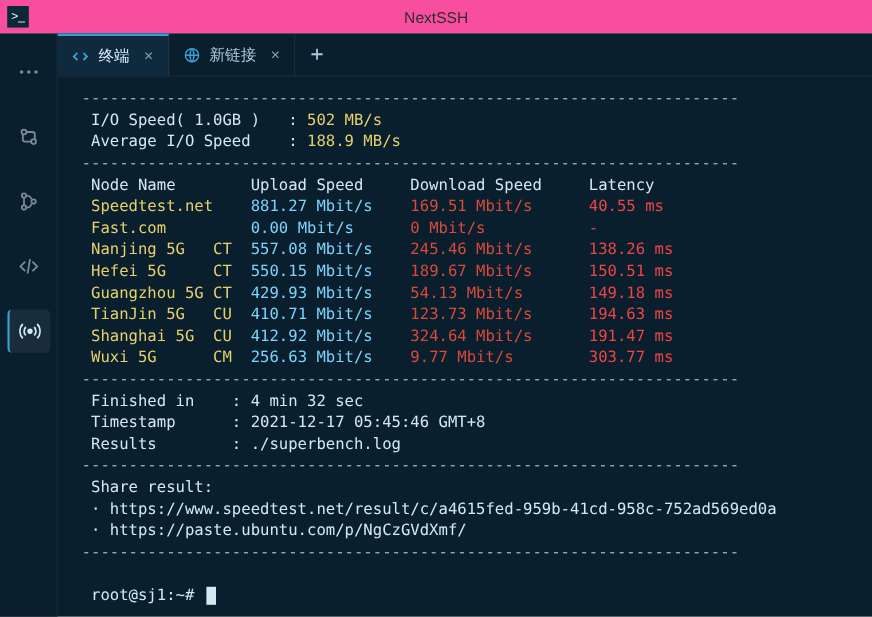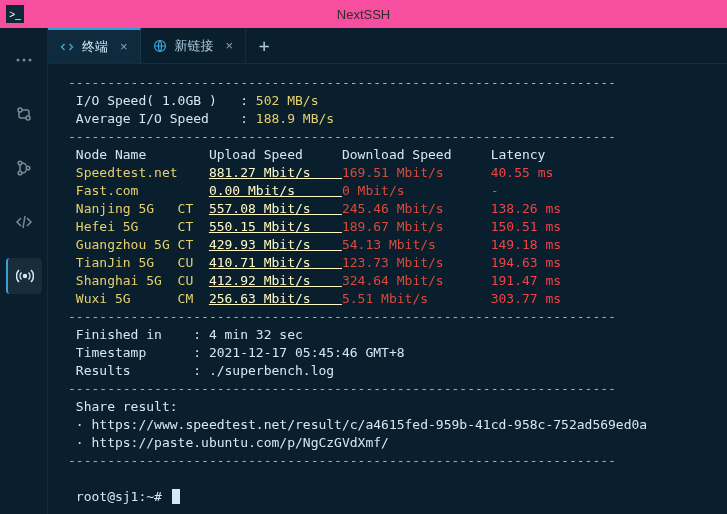--- a/index.html
+++ b/index.html
@@ -13,21 +13,21 @@
   .content { flex: 1; display: flex; flex-direction: column; }
   .tabs { height: 36px; display: flex; align-items: stretch; background: #0a1f2e; border-bottom: 1px solid rgba(255,255,255,0.06); }
   .tab { display: flex; align-items: center; padding: 0 12px; gap: 8px; color: #a8c7da; font-size: 13px; border-right: 1px solid rgba(255,255,255,0.06); cursor: pointer; font-family: -apple-system, "Segoe UI", sans-serif; }
   .tab.active { background: #0f2a3d; color: #d6eefc; border-top: 2px solid #2f9ed8; }
   .tab-icon { width: 14px; height: 14px; display: flex; align-items: center; justify-content: center; }
   .tab-close { margin-left: 4px; color: #8aa3b3; }
   .tab-add { width: 36px; display: flex; align-items: center; justify-content: center; color: #a8c7da; cursor: pointer; font-size: 18px; }
   .terminal { flex: 1; padding: 10px 20px 10px 20px; color: #d4e8f2; font-size: 13px; line-height: 18px; white-space: pre; overflow: hidden; }
   .dim { color: #9ab5c5; }
   .yellow { color: #e6d06c; margin-top: 40px; }
-  .green { color: #fef9c3; text-decoration: underline; }
+  .green { color: #7dd3fc; }
   .red { color: #d94a3a; }
   .cyan { color: #ef4444; }
   .cursor { display: inline-block; width: 8px; height: 15px; background: #d4e8f2; vertical-align: text-bottom; margin-left: 2px; }
   svg { display: block; }
 </style>
 </head>
 <body>
 
 <div class="titlebar">
   <div class="titlebar-icon">&gt;_</div>
@@ -100,21 +100,21 @@
 <span> Average I/O Speed    : </span><span class="yellow">188.9 MB/s</span>
 <span class="dim">----------------------------------------------------------------------</span>
 <span> Node Name        Upload Speed     Download Speed     Latency</span>
 <span class="yellow"> Speedtest.net    </span><span class="green">881.27 Mbit/s    </span><span class="red">169.51 Mbit/s      </span><span class="cyan">40.55 ms</span>
 <span class="yellow"> Fast.com         </span><span class="green">0.00 Mbit/s      </span><span class="red">0 Mbit/s           </span><span class="cyan">-</span>
 <span class="yellow"> Nanjing 5G   CT  </span><span class="green">557.08 Mbit/s    </span><span class="red">245.46 Mbit/s      </span><span class="cyan">138.26 ms</span>
 <span class="yellow"> Hefei 5G     CT  </span><span class="green">550.15 Mbit/s    </span><span class="red">189.67 Mbit/s      </span><span class="cyan">150.51 ms</span>
 <span class="yellow"> Guangzhou 5G CT  </span><span class="green">429.93 Mbit/s    </span><span class="red">54.13 Mbit/s       </span><span class="cyan">149.18 ms</span>
 <span class="yellow"> TianJin 5G   CU  </span><span class="green">410.71 Mbit/s    </span><span class="red">123.73 Mbit/s      </span><span class="cyan">194.63 ms</span>
 <span class="yellow"> Shanghai 5G  CU  </span><span class="green">412.92 Mbit/s    </span><span class="red">324.64 Mbit/s      </span><span class="cyan">191.47 ms</span>
-<span class="yellow"> Wuxi 5G      CM  </span><span class="green">256.63 Mbit/s    </span><span class="red">5.51 Mbit/s        </span><span class="cyan">303.77 ms</span>
+<span class="yellow"> Wuxi 5G      CM  </span><span class="green">256.63 Mbit/s    </span><span class="red">9.77 Mbit/s        </span><span class="cyan">303.77 ms</span>
 <span class="dim">----------------------------------------------------------------------</span>
 <span> Finished in    : 4 min 32 sec</span>
 <span> Timestamp      : 2021-12-17 05:45:46 GMT+8</span>
 <span> Results        : ./superbench.log</span>
 <span class="dim">----------------------------------------------------------------------</span>
 <span> Share result:</span>
 <span> · https://www.speedtest.net/result/c/a4615fed-959b-41cd-958c-752ad569ed0a</span>
 <span> · https://paste.ubuntu.com/p/NgCzGVdXmf/</span>
 <span class="dim">----------------------------------------------------------------------</span>
 

